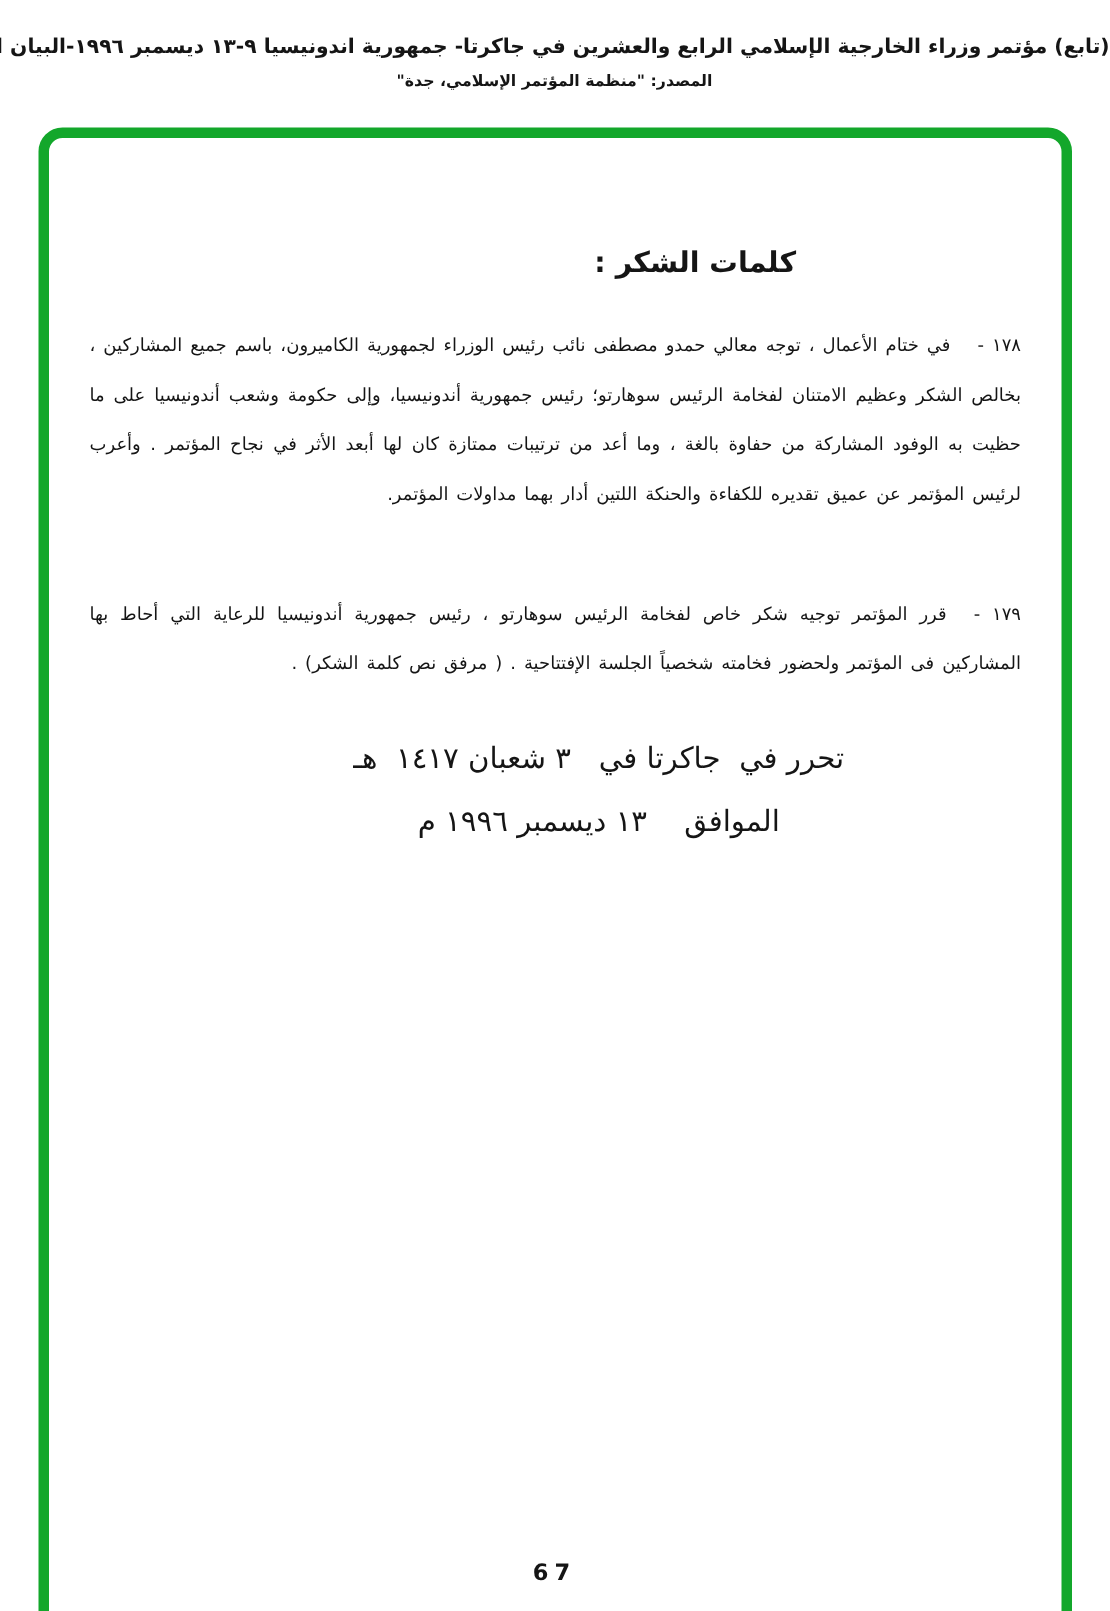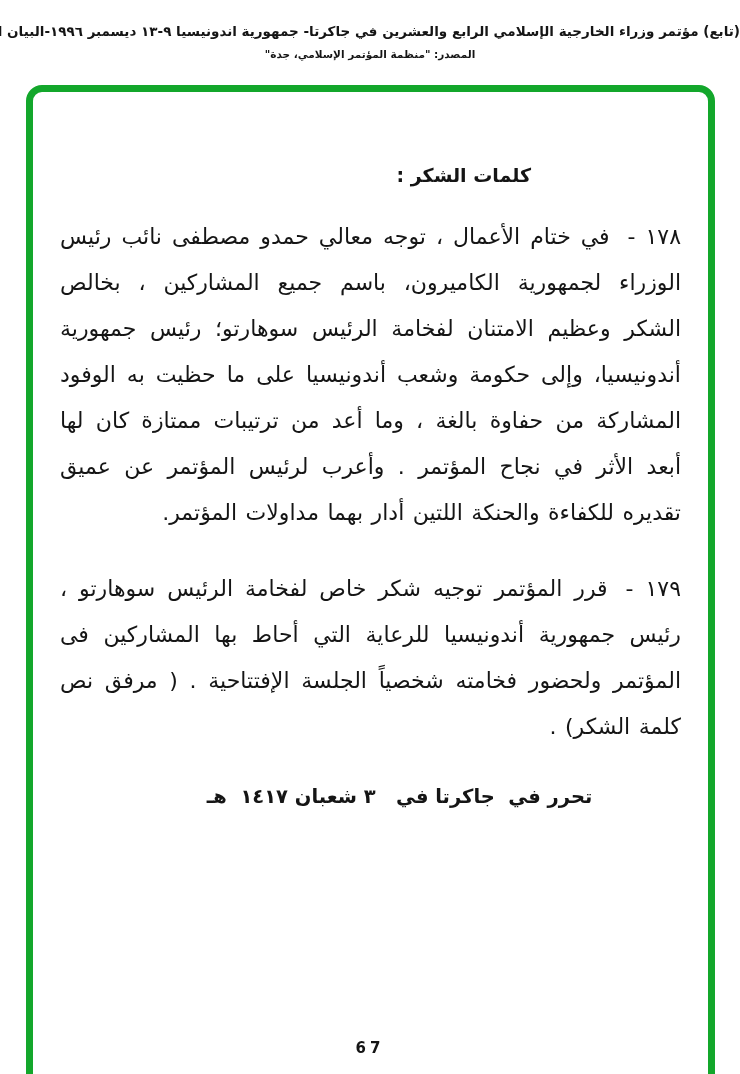--- a/index.html
+++ b/index.html
@@ -47,38 +47,38 @@
     margin-right: 150px;
     font-size: 19px;
     font-weight: bold;
   }
 
   
   .para {
     direction: rtl;
     text-align: justify;
     text-justify: inter-word;
-    font-size: 22px;
-    line-height: 46px;
+    font-size: 12px;
+    line-height: 33px;
     word-spacing: 1.5px;
   }
   .para-178 { margin-top: 28px; }
-  .para-179 { margin-top: 30px; }
+  .para-179 { margin-top: 47px; }
   .para-number {
     font-weight: normal;
     margin-left: 18px; 
     white-space: nowrap;
   }
 
   
   .issuance-block {
     margin-top: 26px;
     text-align: center;
     padding-left: 58px; 
-    font-weight: bold;
+    font-weight: normal;
   }
   .issuance-line {
     font-size: 19.5px;
     line-height: 42px;
     white-space: pre-wrap;
     letter-spacing: 0.5px;
   }
 
   
   .page-number {
@@ -108,19 +108,20 @@
     <p class="para para-178">
       <span class="para-number">١٧٨ -</span><span>في ختام الأعمال ، توجه معالي حمدو مصطفى نائب رئيس الوزراء لجمهورية الكاميرون، باسم جميع المشاركين ، بخالص الشكر وعظيم الامتنان لفخامة الرئيس سوهارتو؛ رئيس جمهورية أندونيسيا، وإلى حكومة وشعب أندونيسيا على ما حظيت به الوفود المشاركة من حفاوة بالغة ، وما أعد من ترتيبات ممتازة كان لها أبعد الأثر في نجاح المؤتمر . وأعرب لرئيس المؤتمر عن عميق تقديره للكفاءة والحنكة اللتين أدار بهما مداولات المؤتمر.</span>
     </p>
 
     <p class="para para-179">
       <span class="para-number">١٧٩ -</span><span>قرر المؤتمر توجيه شكر خاص لفخامة الرئيس سوهارتو ، رئيس جمهورية أندونيسيا للرعاية التي أحاط بها المشاركين فى المؤتمر ولحضور فخامته شخصياً الجلسة الإفتتاحية . ( مرفق نص كلمة الشكر) .</span>
     </p>
 
     <div class="issuance-block">
       <div class="issuance-line">تحرر في  جاكرتا في   ٣ شعبان ١٤١٧  هـ</div>
+      <div class="issuance-line">الموافق    ١٣ ديسمبر ١٩٩٦ م</div>
     </div>
 
   </div>
 
   <div class="page-number">67</div>
 
 </div>
 
 </body></html>

